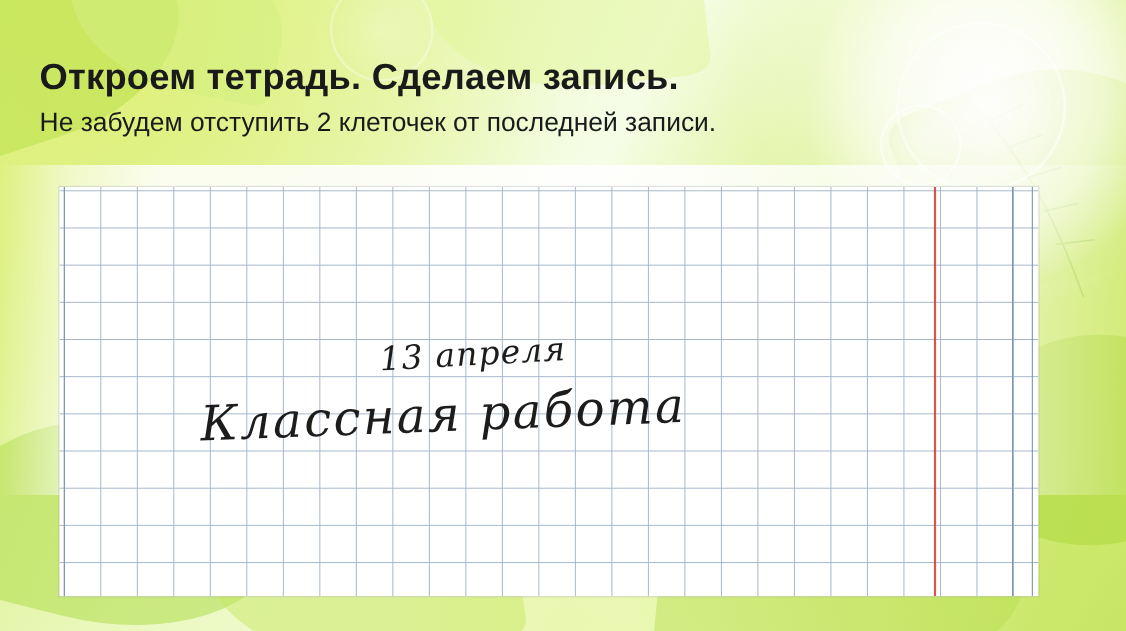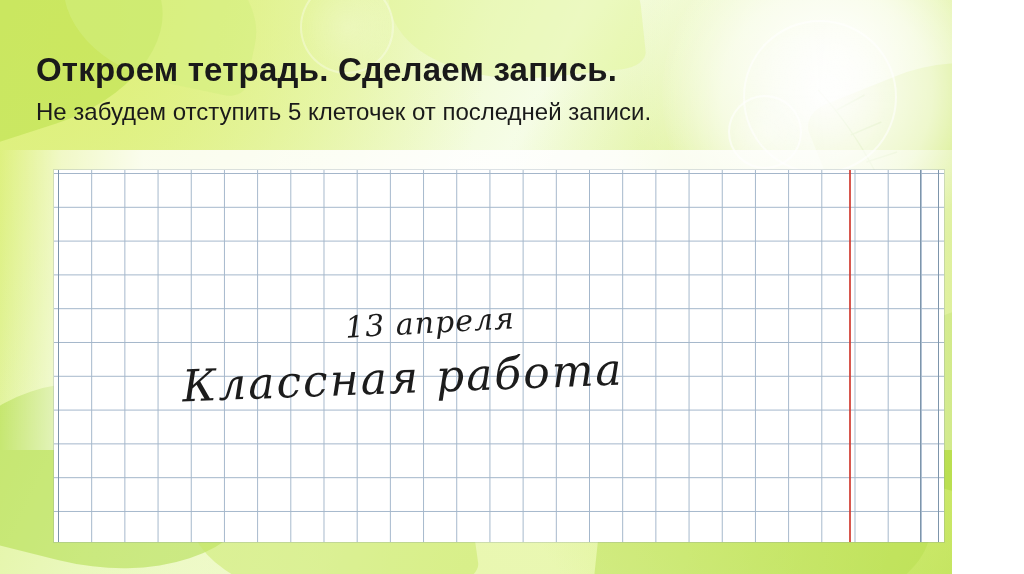--- a/index.html
+++ b/index.html
@@ -8,21 +8,21 @@
   }
   body {
     width: 1024px;
     height: 574px;
     overflow: hidden;
     font-family: "Liberation Sans", sans-serif;
     background: #ffffff;
   }
   .slide {
     position: relative;
-    width: 952px;
+    width: 1024px;
     height: 574px;
     overflow: hidden;
     background: #f3fbe2;
   }
   
   .bg-base {
     position: absolute;
     inset: 0;
     background:
       radial-gradient(circle at 88% 10%, rgba(255,255,255,0.85) 0%, rgba(255,255,255,0.0) 22%),
@@ -198,21 +198,21 @@
 
   <div class="sun-glow"></div>
   <div class="bokeh" style="right:55px; top:20px; width:150px; height:150px;"></div>
   <div class="bokeh" style="right:150px; top:95px; width:70px; height:70px;"></div>
   <div class="bokeh" style="left:300px; top:-20px; width:90px; height:90px; opacity:0.6;"></div>
 
   <div class="bg-white-band"></div>
 
   <div class="headings">
     <div class="title">Откроем тетрадь. Сделаем запись.</div>
-    <div class="subtitle">Не забудем отступить 5 клеточек от последней записи.</div>
+    <div class="subtitle">Не забудем отступить 2 клеточек от последней записи.</div>
   </div>
 
   <div class="notebook">
     <div class="grid-layer"></div>
     <div class="edge-line" style="left:4px;"></div>
     <div class="margin-red"></div>
     <div class="edge-line" style="left:866px;"></div>
     <div class="edge-line" style="left:884px;"></div>
   </div>
 

